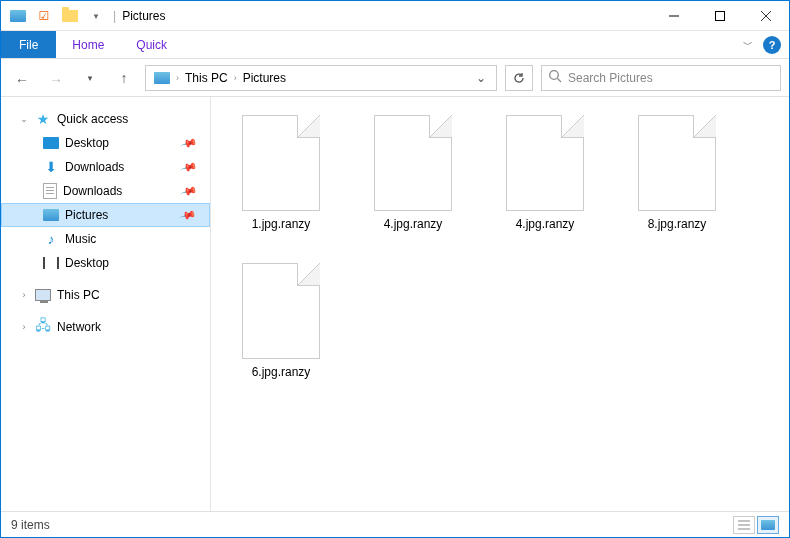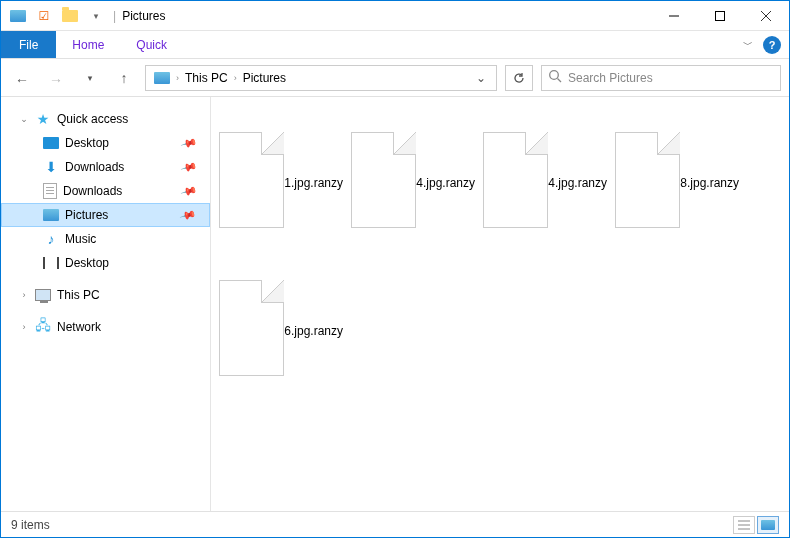--- a/index.html
+++ b/index.html
@@ -204,21 +204,21 @@
   padding: 14px 8px;
   display: flex;
   flex-wrap: wrap;
   align-content: flex-start;
   gap: 8px 8px;
 }
 .file-item {
   width: 124px;
   height: 140px;
   display: flex;
-  flex-direction: row;
+  flex-direction: column;
   align-items: center;
   justify-content: flex-start;
   padding-top: 4px;
 }
 .file-thumb {
   width: 78px;
   height: 96px;
   position: relative;
   margin-bottom: 6px;
 }

